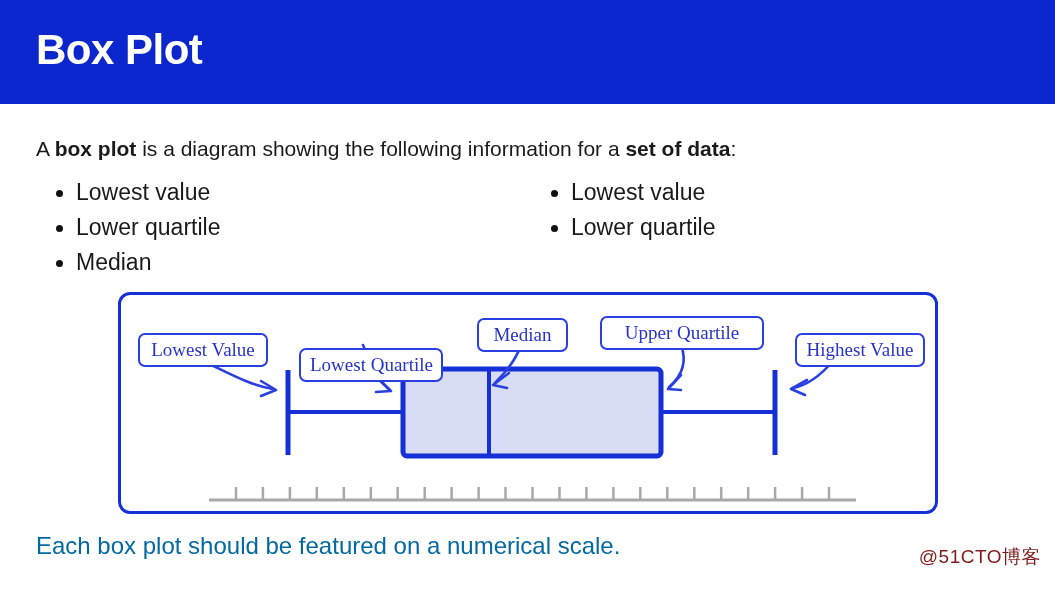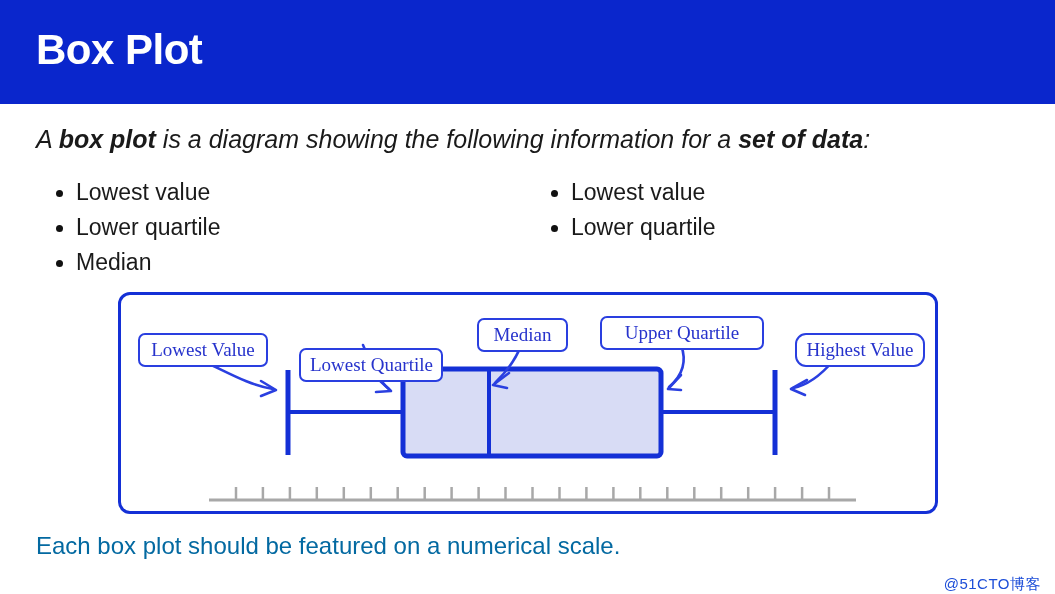--- a/index.html
+++ b/index.html
@@ -35,26 +35,25 @@
     color: #ffffff;
     letter-spacing: -0.5px;
     line-height: 52px;
     white-space: nowrap;
   }
 
   
   #intro-paragraph {
     position: absolute;
     left: 36px;
-    top: 122px;
-    font-size: 25px;
+    top: 132px;
+    font-size: 21px;
     line-height: 34px;
     color: #1a1a1a;
     white-space: nowrap;
-    font-style: italic;
   }
   #intro-paragraph .b { font-weight: bold; }
 
   
   .bullet-col {
     position: absolute;
     font-size: 23px;
     line-height: 34px;
     color: #1a1a1a;
   }
@@ -122,23 +121,23 @@
     font-size: 24px;
     line-height: 32px;
     color: #0369a1;
     white-space: nowrap;
   }
 
   
   #watermark {
     position: absolute;
     right: 14px;
-    bottom: 0;
-    font-size: 15px;
-    color: #1d4ed8;
+    bottom: 24px;
+    font-size: 19px;
+    color: #7f1d1d;
     letter-spacing: 0.5px;
     white-space: nowrap;
     user-select: none;
   }
 </style>
 </head>
 <body>
 
 <div id="header-banner">
   <div id="slide-title">Box Plot</div>
@@ -219,18 +218,18 @@
           <line x1="681.1" x2="681.1" y1="192" y2="204" stroke="#A8A8A8" stroke-width="2.5"></line>
           <line x1="708.0" x2="708.0" y1="192" y2="204" stroke="#A8A8A8" stroke-width="2.5"></line>
         </g>
     </g>
   </svg>
 
   <div class="callout" style="left:17px;  top:38px; width:130px;"><span>Lowest Value</span></div>
   <div class="callout" style="left:178px; top:21px; width:144px;margin-top:32px;"><span>Lowest Quartile</span></div>
   <div class="callout" style="left:356px; top:23px; width:91px;"><span>Median</span></div>
   <div class="callout" style="left:479px; top:21px; width:164px;"><span>Upper Quartile</span></div>
-  <div class="callout" style="left:674px; top:38px; width:130px;border-radius:11px;"><span>Highest Value</span></div>
+  <div class="callout" style="left:674px; top:38px; width:130px;"><span>Highest Value</span></div>
 </div>
 
 <div id="footer-text">Each box plot should be featured on a numerical scale.</div>
 
 <div id="watermark">@51CTO博客</div>
 
 </body></html>

